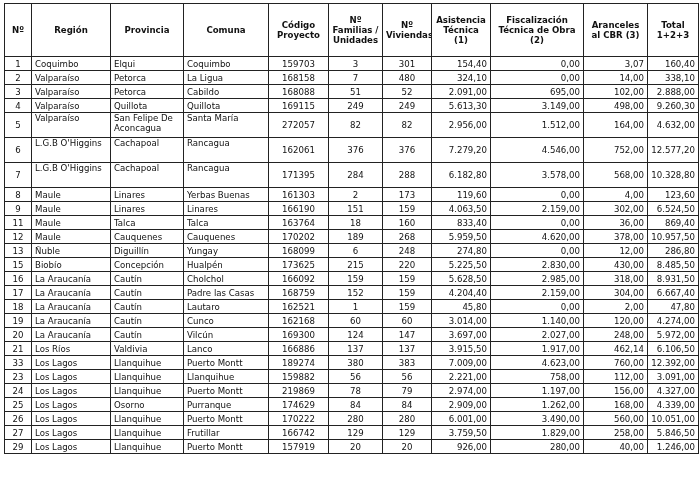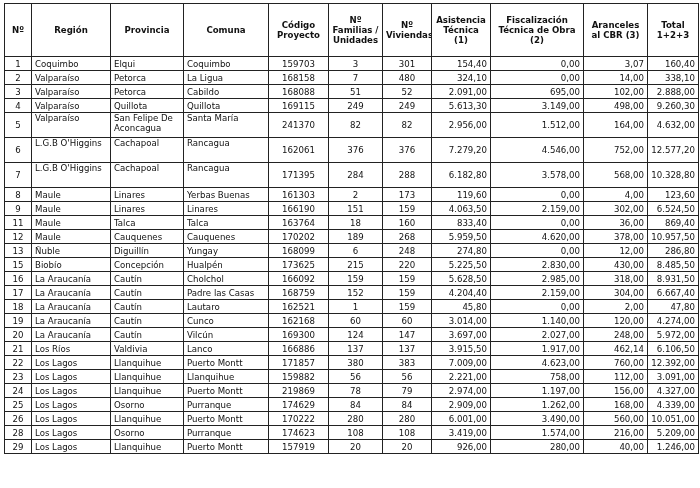--- a/index.html
+++ b/index.html
@@ -117,21 +117,21 @@
         <td class="r">5.613,30</td>
         <td class="r">3.149,00</td>
         <td class="r">498,00</td>
         <td class="r">9.260,30</td>
       </tr>
       <tr class="tall">
         <td class="c">5</td>
         <td class="l wrap">Valparaíso</td>
         <td class="l wrap">San Felipe De Aconcagua</td>
         <td class="l">Santa María</td>
-        <td class="c">241370</td>
+        <td class="c">272057</td>
         <td class="c">82</td>
         <td class="c">82</td>
         <td class="r">2.956,00</td>
         <td class="r">1.512,00</td>
         <td class="r">164,00</td>
         <td class="r">4.632,00</td>
       </tr>
       <tr class="tall">
         <td class="c">6</td>
         <td class="l wrap">L.G.B O'Higgins</td>
@@ -308,25 +308,25 @@
         <td class="l">Lanco</td>
         <td class="c">166886</td>
         <td class="c">137</td>
         <td class="c">137</td>
         <td class="r">3.915,50</td>
         <td class="r">1.917,00</td>
         <td class="r">462,14</td>
         <td class="r">6.106,50</td>
       </tr>
       <tr>
-        <td class="c">22</td>
+        <td class="c">33</td>
         <td class="l wrap">Los Lagos</td>
         <td class="l wrap">Llanquihue</td>
         <td class="l">Puerto Montt</td>
-        <td class="c">171857</td>
+        <td class="c">189274</td>
         <td class="c">380</td>
         <td class="c">383</td>
         <td class="r">7.009,00</td>
         <td class="r">4.623,00</td>
         <td class="r">760,00</td>
         <td class="r">12.392,00</td>
       </tr>
       <tr>
         <td class="c">23</td>
         <td class="l wrap">Los Lagos</td>
@@ -373,31 +373,31 @@
         <td class="l">Puerto Montt</td>
         <td class="c">170222</td>
         <td class="c">280</td>
         <td class="c">280</td>
         <td class="r">6.001,00</td>
         <td class="r">3.490,00</td>
         <td class="r">560,00</td>
         <td class="r">10.051,00</td>
       </tr>
       <tr>
-        <td class="c">28</td>
-        <td class="l wrap">Los Lagos</td>
-        <td class="l wrap">Osorno</td>
-        <td class="l">Purranque</td>
-        <td class="c">174623</td>
-        <td class="c">108</td>
-        <td class="c">108</td>
-        <td class="r">3.419,00</td>
-        <td class="r">1.574,00</td>
-        <td class="r">216,00</td>
-        <td class="r">5.209,00</td>
+        <td class="c">27</td>
+        <td class="l wrap">Los Lagos</td>
+        <td class="l wrap">Llanquihue</td>
+        <td class="l">Frutillar</td>
+        <td class="c">166742</td>
+        <td class="c">129</td>
+        <td class="c">129</td>
+        <td class="r">3.759,50</td>
+        <td class="r">1.829,00</td>
+        <td class="r">258,00</td>
+        <td class="r">5.846,50</td>
       </tr>
       <tr>
         <td class="c">29</td>
         <td class="l wrap">Los Lagos</td>
         <td class="l wrap">Llanquihue</td>
         <td class="l">Puerto Montt</td>
         <td class="c">157919</td>
         <td class="c">20</td>
         <td class="c">20</td>
         <td class="r">926,00</td>

